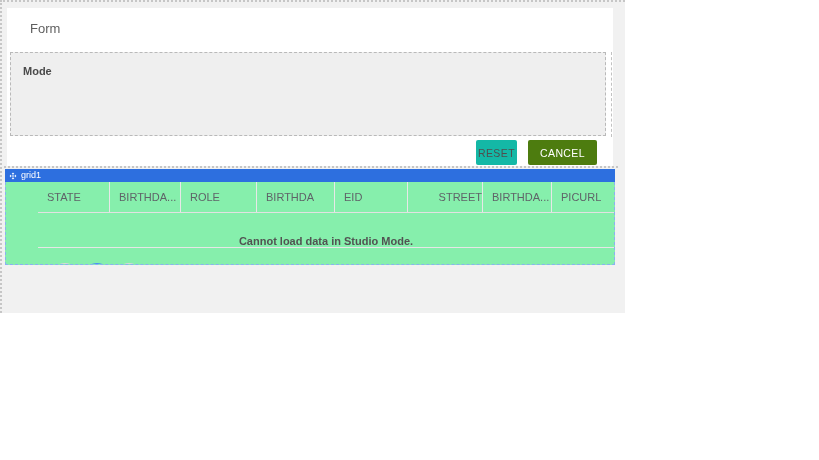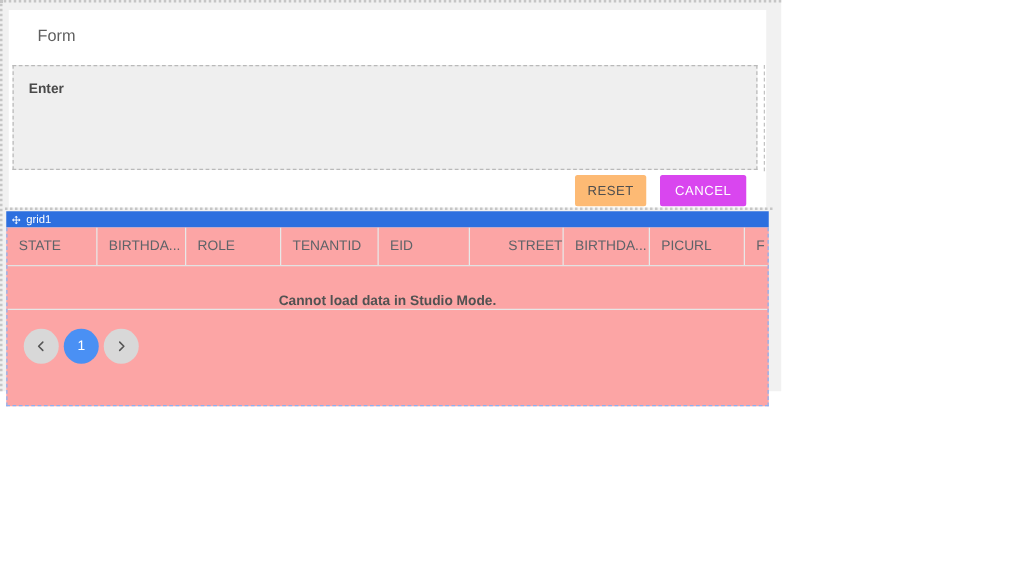--- a/index.html
+++ b/index.html
@@ -21,36 +21,36 @@
   .filter-input { position:absolute; left:4px; top:43px; width:438px; height:25px;
     border:none; border-bottom:1px solid #e9e9e9; background:#ffffff;
     padding:0 8px 0 10px; font:11px "Liberation Sans", sans-serif; color:#444; outline:none; }
   .filter-input::placeholder { color:#a6a6a6; }
   .inner-edge { position:absolute; left:604px; top:44px; height:85px; width:0;
     border-left:1px dashed #c2c2c2; }
 
   .buttons-row { position:absolute; right:9px; top:132px; height:25px; display:flex; align-items:center; }
   .btn { height:25px; border:none; border-radius:2px; cursor:pointer;
     font:500 10.5px "Liberation Sans", sans-serif; letter-spacing:.4px; }
-  .btn-reset  { width:57px; background:#fdba74; color:#4f4f4f; margin-right:11px; }
-  .btn-cancel { width:69px; background:#d946ef; color:#ffffff; margin-right:7px; }
+  .btn-reset  { width:41px; background:#14b8a6; color:#4f4f4f; margin-right:11px; }
+  .btn-cancel { width:69px; background:#4d7c0f; color:#ffffff; margin-right:7px; }
   .btn-filter { width:62px; background:#4d8af0; color:#ffffff; }
 
   .grid-dotted-line { position:absolute; left:2px; top:164px; width:614px;
     border-top:2px dotted #c6c6c6; }
 
   
-  .grid-widget { position:absolute; left:3px; top:167px; width:610px; height:156px; }
+  .grid-widget { position:absolute; left:3px; top:167px; width:610px; height:96px; }
   .grid-name-bar { height:13px; background:#2d6fdf; display:flex; align-items:center;
     padding-left:4px; cursor:move; }
   .grid-name-bar .move-ic { display:flex; margin-right:4px; }
   .grid-name-bar span { color:#ffffff; font-size:9px; line-height:13px; }
 
-  .grid-body { position:absolute; left:0; top:13px; right:0; bottom:0; background:#fca5a5;
-    border:1px dashed #8ab1f2; border-top:none; overflow:hidden; }
+  .grid-body { position:absolute; left:0; top:13px; right:0; bottom:0; background:#86efac;
+    border:1px dashed #8ab1f2; border-top:none; overflow:hidden;padding-left:32px; }
   .grid-header { display:flex; height:31px; border-bottom:1px solid #e2e2e2; width:660px; }
   .gcol { flex:none; border-right:1px solid #e8e8e8; padding-left:9px; line-height:30px;
     font-size:11px; color:#5f6368; white-space:nowrap; overflow:hidden; cursor:pointer; }
   .gcol:nth-child(1){width:72px;} .gcol:nth-child(2){width:71px;}
   .gcol:nth-child(3){width:76px;} .gcol:nth-child(4){width:78px;}
   .gcol:nth-child(5){width:73px;} .gcol:nth-child(6){width:75px;text-align:right;}
   .gcol:nth-child(7){width:69px;} .gcol:nth-child(8){width:76px;}
   .gcol:nth-child(9){width:50px; border-right:none;}
 
   .grid-message-row { height:35px; border-bottom:1px solid #e6e6e6; display:flex;
@@ -65,21 +65,21 @@
 </style>
 </head>
 <body>
 
 <div class="canvas">
 
   <div class="form-widget">
     <div class="form-title">Form</div>
 
     <div class="filter-container">
-      <div class="filter-label">Enter</div>
+      <div class="filter-label">Mode</div>
     </div>
 
     <div class="inner-edge"></div>
 
     <div class="buttons-row">
       <button class="btn btn-reset">RESET</button>
       <button class="btn btn-cancel">CANCEL</button>
     </div>
   </div>
 
@@ -93,21 +93,21 @@
         </svg>
       </span>
       <span>grid1</span>
     </div>
 
     <div class="grid-body">
       <div class="grid-header">
         <div class="gcol">STATE</div>
         <div class="gcol">BIRTHDA...</div>
         <div class="gcol">ROLE</div>
-        <div class="gcol">TENANTID</div>
+        <div class="gcol">BIRTHDA</div>
         <div class="gcol">EID</div>
         <div class="gcol">STREET</div>
         <div class="gcol">BIRTHDA...</div>
         <div class="gcol">PICURL</div>
         <div class="gcol">F</div>
       </div>
 
       <div class="grid-message-row">
         <span>Cannot load data in Studio Mode.</span>
       </div>

